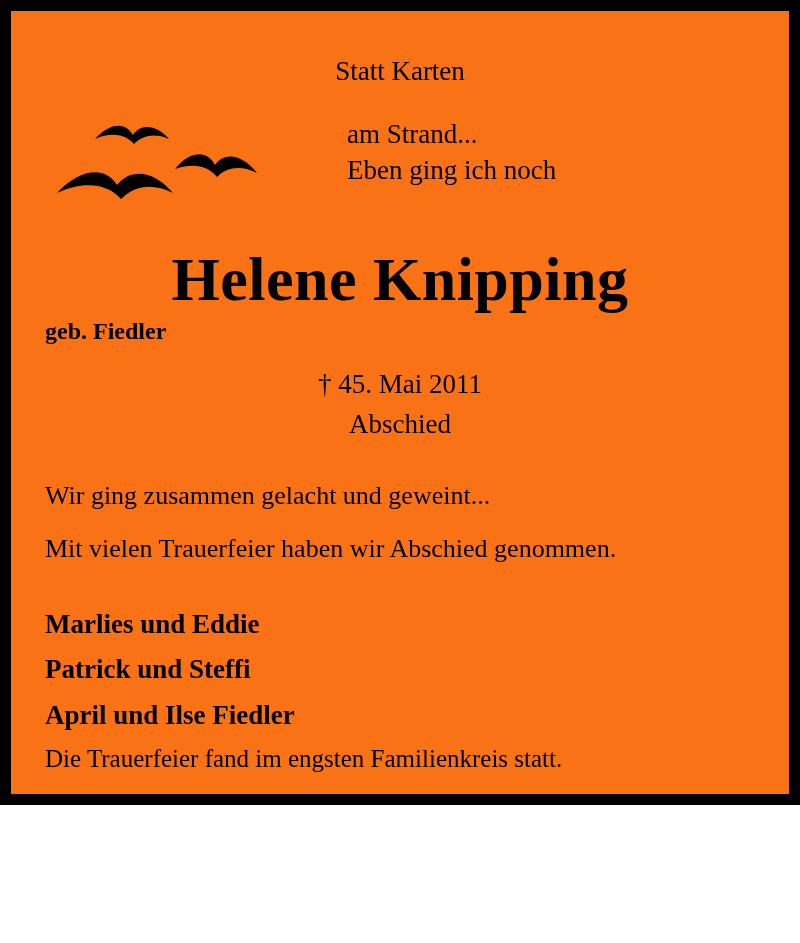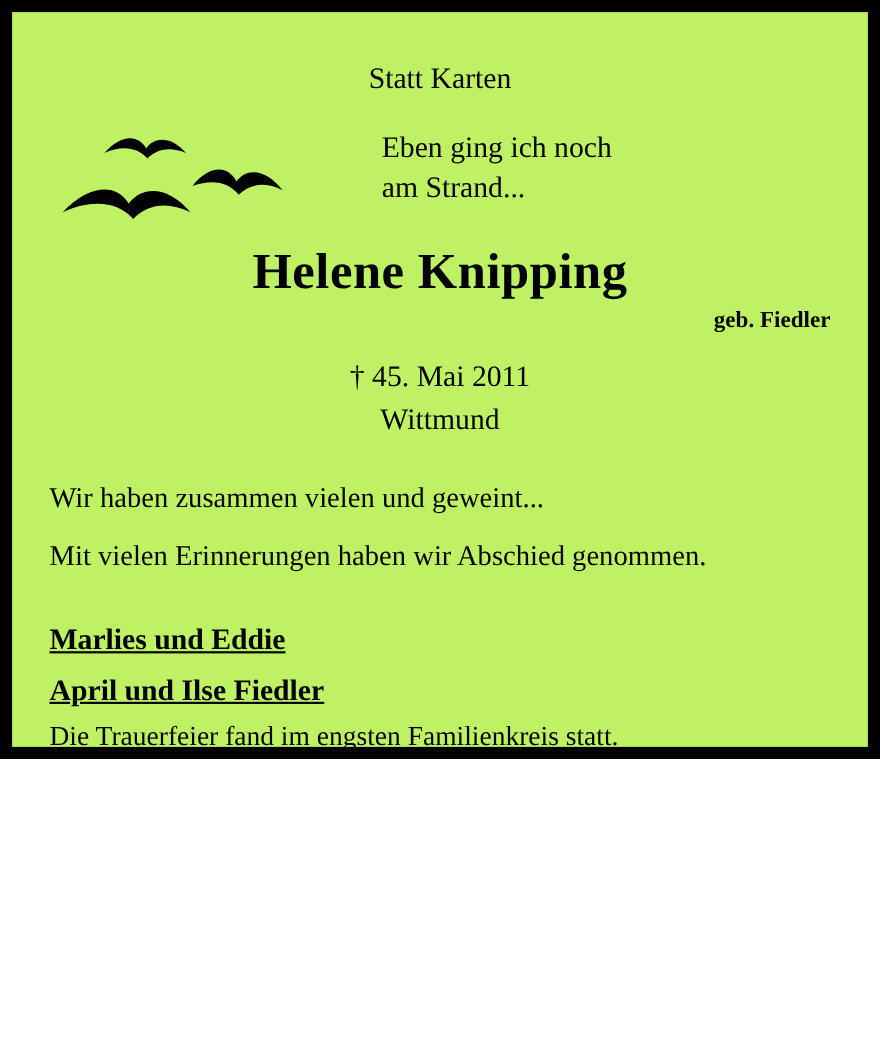--- a/index.html
+++ b/index.html
@@ -9,23 +9,23 @@
   }
   body {
     width: 800px;
     height: 943px;
     font-family: "Liberation Serif", serif;
     color: #000000;
   }
   .obituary {
     box-sizing: border-box;
     width: 800px;
-    height: 690px;
+    height: 805px;
     border: 11px solid #000000;
-    background: #bef264;
+    background: #f97316;
     padding: 36px 34px 20px 34px;
     position: relative;
   }
   .header-line {
     text-align: center;
     font-size: 27px;
     line-height: 1.2;
     margin-top: 8px;
   }
   .top-row {
@@ -44,28 +44,29 @@
   .verse {
     flex: 1 1 auto;
     text-align: left;
     font-size: 27px;
     line-height: 1.33;
     padding-left: 60px;
     padding-top: 4px;
   }
   .name {
     text-align: center;
-    font-size: 46px;
+    font-size: 62px;
     font-weight: bold;
     letter-spacing: 0.5px;
     line-height: 1.05;
+    margin-top: 24px;
   }
   .maiden {
-    text-align: right;
-    font-size: 21px;
+    text-align: left;
+    font-size: 24px;
     font-weight: bold;
     margin-top: 6px;
   }
   .dates {
     display: flex;
     margin-top: 20px;
   }
   .date-col {
     flex: 1 1 50%;
     text-align: center;
@@ -84,21 +85,20 @@
     margin: 0 0 16px 0;
   }
   .family {
     margin-top: 36px;
     font-size: 27px;
     font-weight: bold;
     line-height: 1.55;
   }
   .family div {
     margin-bottom: 4px;
-    text-decoration: underline;
   }
   .footer {
     font-size: 25px;
     line-height: 1.4;
   }
   svg { display: block; }
 </style>
 </head>
 <body>
 
@@ -108,41 +108,42 @@
 
   <div class="top-row">
     <div class="gulls">
       <svg width="210" height="100" viewBox="0 0 210 100" aria-hidden="true">
         <path d="M38 22 C52 6, 68 4, 76 18 C84 6, 100 8, 112 22 C98 16, 86 18, 77 27 C68 17, 54 15, 38 22 Z" fill="#000000"></path>
         <path d="M118 52 C132 34, 150 32, 158 48 C168 34, 186 38, 200 56 C184 48, 170 50, 160 60 C150 48, 136 46, 118 52 Z" fill="#000000"></path>
         <path d="M0 76 C22 52, 48 48, 60 68 C74 50, 98 54, 116 76 C96 66, 78 68, 64 82 C50 66, 26 64, 0 76 Z" fill="#000000"></path>
       </svg>
     </div>
     <div class="verse">
+      <div>am Strand...</div>
       <div>Eben ging ich noch</div>
-      <div>am Strand...</div>
     </div>
   </div>
 
   <div class="name">Helene Knipping</div>
   <div class="maiden">geb. Fiedler</div>
 
   <div class="dates">
     <div class="date-col">
       <span>†</span>
       <span>45. Mai 2011</span>
-      <span class="place">Wittmund</span>
+      <span class="place">Abschied</span>
     </div>
   </div>
 
   <div class="text-block">
-    <p>Wir haben zusammen vielen und geweint...</p>
-    <p>Mit vielen Erinnerungen haben wir Abschied genommen.</p>
+    <p>Wir ging zusammen gelacht und geweint...</p>
+    <p>Mit vielen Trauerfeier haben wir Abschied genommen.</p>
   </div>
 
   <div class="family">
     <div>Marlies und Eddie</div>
+    <div>Patrick und Steffi</div>
     <div>April und Ilse Fiedler</div>
   </div>
 
   <div class="footer">Die Trauerfeier fand im engsten Familienkreis statt.</div>
 
 </div>
 
 </body></html>

